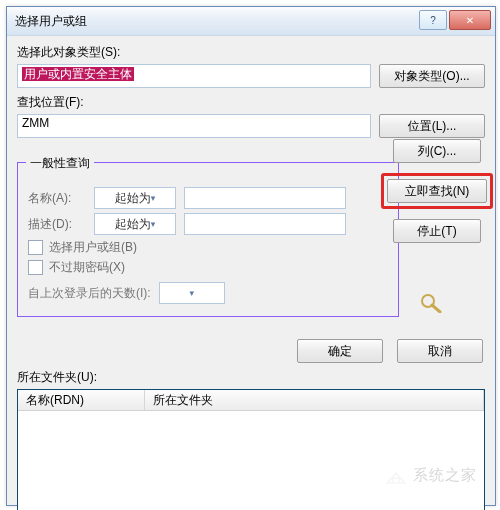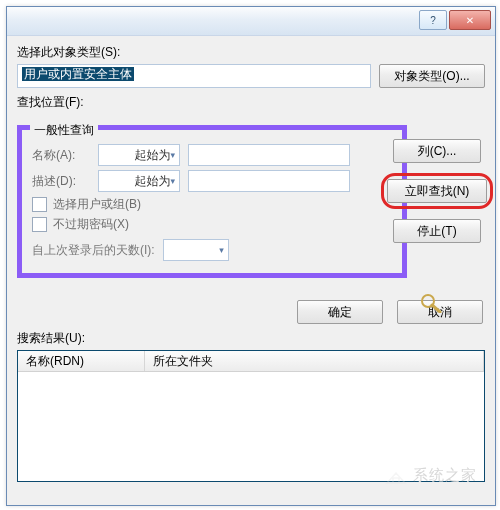--- a/index.html
+++ b/index.html
@@ -6,76 +6,83 @@
 .frame{position:relative;width:500px;height:510px;background:#fff}
 .dialog{position:absolute;left:6px;top:6px;width:488px;height:498px;border:1px solid #6a8bb5;background:#f0f0f0;box-shadow:0 0 4px rgba(0,0,0,.15)}
 .titlebar{height:28px;background:linear-gradient(#fbfcfd,#e6eef7 45%,#d7e4f2);border-bottom:1px solid #c9d6e8;position:relative;display:flex;align-items:center;padding-left:8px}
 .titlebar .title{font-size:12px;color:#000}
 .titlebar .winbtns{position:absolute;right:4px;top:3px;display:flex;gap:2px}
 .winbtn{width:26px;height:18px;border:1px solid #8aa7c8;border-radius:2px;background:linear-gradient(#f6fbff,#d7e8f7);display:flex;align-items:center;justify-content:center;font-size:10px;color:#30506f}
 .winbtn.close{width:40px;background:linear-gradient(#f4b3ac,#d96b60);border-color:#a84f48;color:#fff}
 .body{padding:6px 10px 10px}
 .lbl{margin:2px 0 3px;color:#000}
 .wide-input{width:345px;height:20px;border:1px solid #b7c9de;background:#fff;padding:1px 4px;font-size:12px;display:inline-block;vertical-align:top}
-.sel{background:#0c4a6e;color:#fff;padding:0 2px}
+.sel{background:#be185d;color:#fff;padding:0 2px}
 .btn{height:22px;min-width:92px;border:1px solid #9c9c9c;border-radius:2px;background:linear-gradient(#fdfdfd,#ededed 45%,#e3e3e3);font-size:12px;display:inline-flex;align-items:center;justify-content:center;padding:0 6px;color:#000;cursor:default}
 .btn.small{min-width:74px}
 .row{display:flex;align-items:center;gap:8px;margin-bottom:6px}
 .rowtop{align-items:flex-start}
 .right-col{margin-left:auto}
-.fieldset{border:5px solid #8b5cf6;margin:14px 0 8px;padding:10px 10px 8px;position:relative;width:360px}
+.fieldset{border:1px solid #8b5cf6;margin:24px 0 8px;padding:20px 10px 8px;position:relative;width:360px}
 .fieldset .legend{position:absolute;top:-8px;left:8px;background:#f0f0f0;padding:0 4px;font-size:12px}
 .qrow{display:flex;align-items:center;gap:8px;margin:4px 0}
 .qlbl{width:58px;color:#6d6d6d}
-.combo{width:72px;height:20px;border:1px solid #b7c9de;background:#fff;display:flex;align-items:center;justify-content:flex-end;padding:0 4px;font-size:12px;color:#333}
+.combo{width:72px;height:20px;border:1px solid #b7c9de;background:#fff;display:flex;align-items:center;justify-content:center;padding:0 4px;font-size:12px;color:#333}
 .combo .arrow{font-size:9px;color:#5a7aa5}
 .tinput{width:160px;height:20px;border:1px solid #b7c9de;background:#fff}
 .chkrow{display:flex;align-items:center;gap:6px;margin:3px 0;color:#6d6d6d}
 .chk{width:13px;height:13px;border:1px solid #9aa9bc;background:#fff}
 .grey{color:#7a7a7a}
 .side{position:absolute;right:10px;top:132px;width:96px;display:flex;flex-direction:column;gap:10px;align-items:center}
-.highlight{border:3px solid #e02828;border-radius:14px;padding:3px}
+.highlight{border:3px solid #e02828;border-radius:3px;padding:3px}
 .search-icon{width:28px;height:20px;display:inline-block;margin-top:40px;margin-right:10px;position:relative}
 .search-icon svg{width:28px;height:20px}
 .okrow{display:flex;gap:14px;justify-content:flex-end;margin:6px 2px 6px 0}
 .results-label{margin:2px 0 3px}
 .results-table{border:1px solid #0c4a6e;background:#fff;height:130px}
 .results-head{display:flex;background:linear-gradient(#fcfcfc,#ececec);border-bottom:1px solid #d2d2d2;height:20px}
 .results-head .col{padding:2px 8px;border-right:1px solid #d6d6d6;font-size:12px;display:flex;align-items:center}
 .col1{width:110px}
 .col2{flex:1}
 .watermark{position:absolute;right:18px;bottom:20px;color:#d8d8d8;font-size:15px;letter-spacing:1px;display:flex;align-items:center;gap:6px;pointer-events:none}
 .watermark svg{opacity:.25}
 </style>
 </head>
 <body>
 <div class="frame">
 <div class="dialog">
 
   <div class="titlebar">
+    <span class="title">选择用户或组</span>
     <div class="winbtns">
       <div class="winbtn">
             <span>?</span>
           </div>
       <div class="winbtn close">
             <span>✕</span>
           </div>
     </div>
   </div>
 
   <div class="body">
     <div class="lbl">选择此对象类型(S):</div>
     <div class="row rowtop">
       <div class="wide-input"><span class="sel">用户或内置安全主体</span></div>
       <div class="btn right-col">
             <span>对象类型(O)...</span>
           </div>
     </div>
 
     <div class="lbl">查找位置(F):</div>
+    <div class="row rowtop">
+      <div class="wide-input"><span>ZMM</span></div>
+      <div class="btn right-col">
+            <span>位置(L)...</span>
+          </div>
+    </div>
 
     <div class="fieldset">
       <span class="legend">一般性查询</span>
 
       <div class="qrow">
         <span class="qlbl">名称(A):</span>
         <div class="combo">
               <span>起始为</span>
               <span class="arrow">▾</span>
             </div>
@@ -131,21 +138,21 @@
     <div style="height:8px"></div>
     <div class="okrow">
       <div class="btn" style="min-width:72px">
             <span>确定</span>
           </div>
       <div class="btn" style="min-width:72px">
             <span>取消</span>
           </div>
     </div>
 
-    <div class="results-label">搜索结果(U):</div>
+    <div class="results-label">所在文件夹(U):</div>
     <div class="results-table">
       <div class="results-head">
         <div class="col col1">
               <span>名称(RDN)</span>
             </div>
         <div class="col col2">
               <span>所在文件夹</span>
             </div>
       </div>
     </div>

